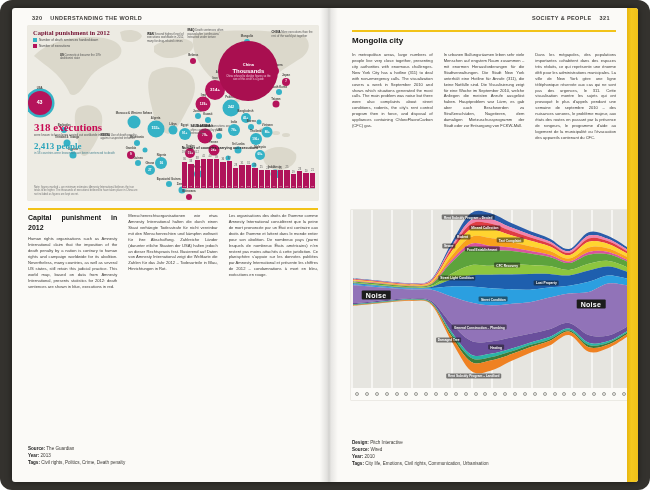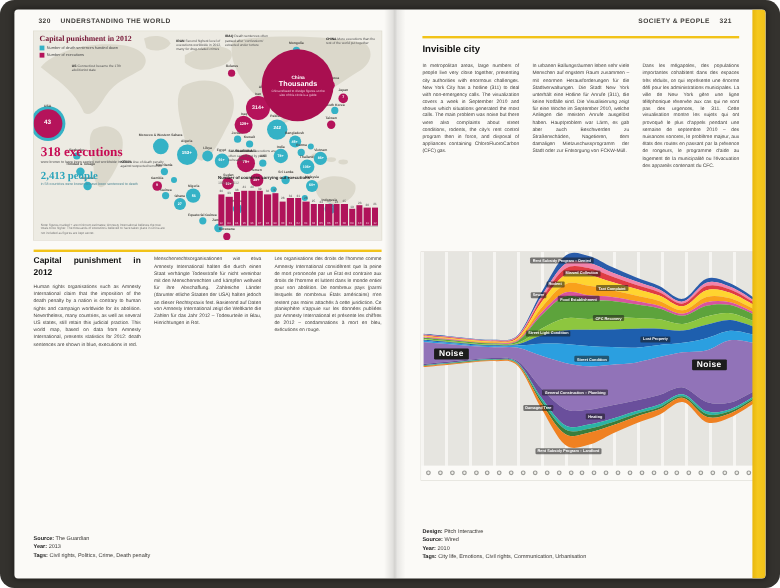--- a/index.html
+++ b/index.html
@@ -439,21 +439,21 @@
         </div>
     </div>
 
     <div class="page page-right">
       <div class="runhead">
         <span>SOCIETY &amp; PEOPLE</span>
         <span class="pnum">321</span>
       </div>
 
       <div class="rule"></div>
-      <div class="ic-heading">Invisible city</div>
+      <div class="ic-heading">Mongolia city</div>
       <div class="cols">
         <div class="col">In metropolitan areas, large numbers of people live very close together, presenting city authorities with enormous challenges. New York City has a hotline (311) to deal with non-emergency calls. The visualization covers a week in September 2010 and shows which situations generated the most calls. The main problem was noise but there were also complaints about street conditions, rodents, the city's rent control program then in force, and disposal of appliances containing ChloroFluoroCarbon (CFC) gas.</div>
         <div class="col">In urbanen Ballungsräumen leben sehr viele Menschen auf engstem Raum zusammen – mit enormen Herausforderungen für die Stadtverwaltungen. Die Stadt New York unterhält eine Hotline für Anrufe (311), die keine Notfälle sind. Die Visualisierung zeigt für eine Woche im September 2010, welche Anliegen die meisten Anrufe ausgelöst haben. Hauptproblem war Lärm, es gab aber auch Beschwerden zu Straßenschäden, Nagetieren, dem damaligen Mietzuschussprogramm der Stadt oder zur Entsorgung von FCKW-Müll.</div>
         <div class="col">Dans les mégapoles, des populations importantes cohabitent dans des espaces très réduits, ce qui représente une énorme défi pour les administrations municipales. La ville de New York gère une ligne téléphonique réservée aux cas qui ne sont pas des urgences, le 311. Cette visualisation montre les sujets qui ont provoqué le plus d'appels pendant une semaine de septembre 2010 – des nuisances sonores, le problème majeur, aux états des routes en passant par la présence de rongeurs, le programme d'aide au logement de la municipalité ou l'évacuation des appareils contenant du CFC.</div>
       </div>
 
       <div class="stream-panel">
         <svg class="stream-svg" id="stream-svg" width="279" height="176" viewBox="0 0 279 176">
             <path d="M2.0,68.2C5.3,68.5 15.1,69.3 21.6,69.9C28.2,70.5 34.7,71.4 41.3,72.0C47.8,72.5 54.4,73.6 60.9,73.1C67.5,72.6 74.0,75.7 80.6,69.1C87.1,62.5 93.7,44.4 100.2,33.5C106.8,22.5 113.3,8.3 119.9,3.3C126.4,-1.8 133.0,1.7 139.5,3.3C146.0,4.8 152.6,9.6 159.1,12.6C165.7,15.6 172.2,18.4 178.8,21.1C185.3,23.7 191.9,25.4 198.4,28.4C205.0,31.4 211.5,40.0 218.1,39.0C224.6,38.0 231.2,24.3 237.7,22.2C244.3,20.0 250.8,23.5 257.4,26.1C263.9,28.7 273.7,35.8 277.0,37.8L277.0,40.0C273.7,38.2 263.9,31.4 257.4,29.0C250.8,26.5 244.3,23.5 237.7,25.6C231.2,27.6 224.6,40.3 218.1,41.3C211.5,42.2 205.0,34.0 198.4,31.2C191.9,28.4 185.3,26.8 178.8,24.4C172.2,22.1 165.7,19.7 159.1,17.1C152.6,14.5 146.0,10.1 139.5,8.9C133.0,7.7 126.4,5.4 119.9,10.1C113.3,14.7 106.8,26.9 100.2,36.9C93.7,46.8 87.1,63.7 80.6,69.8C74.0,75.9 67.5,73.1 60.9,73.5C54.4,74.0 47.8,72.9 41.3,72.4C34.7,71.9 28.2,71.0 21.6,70.4C15.1,69.8 5.3,69.0 2.0,68.7Z" fill="#2a5caa"></path>
             <path d="M2.0,68.7C5.3,69.0 15.1,69.8 21.6,70.4C28.2,71.0 34.7,71.9 41.3,72.4C47.8,72.9 54.4,74.0 60.9,73.5C67.5,73.1 74.0,75.9 80.6,69.8C87.1,63.7 93.7,46.8 100.2,36.9C106.8,26.9 113.3,14.7 119.9,10.1C126.4,5.4 133.0,7.7 139.5,8.9C146.0,10.1 152.6,14.5 159.1,17.1C165.7,19.7 172.2,22.1 178.8,24.4C185.3,26.8 191.9,28.4 198.4,31.2C205.0,34.0 211.5,42.2 218.1,41.3C224.6,40.3 231.2,27.6 237.7,25.6C244.3,23.5 250.8,26.5 257.4,29.0C263.9,31.4 273.7,38.2 277.0,40.0L277.0,41.7C273.7,40.0 263.9,33.4 257.4,31.2C250.8,29.0 244.3,26.4 237.7,28.4C231.2,30.3 224.6,42.1 218.1,43.0C211.5,43.8 205.0,36.1 198.4,33.5C191.9,30.9 185.3,29.4 178.8,27.3C172.2,25.1 165.7,22.8 159.1,20.5C152.6,18.2 146.0,14.5 139.5,13.4C133.0,12.4 126.4,9.7 119.9,14.0C113.3,18.3 106.8,29.7 100.2,39.1C93.7,48.5 87.1,64.7 80.6,70.5C74.0,76.3 67.5,73.6 60.9,74.0C54.4,74.4 47.8,73.4 41.3,72.9C34.7,72.3 28.2,71.4 21.6,70.8C15.1,70.2 5.3,69.4 2.0,69.1Z" fill="#f283ab"></path>

